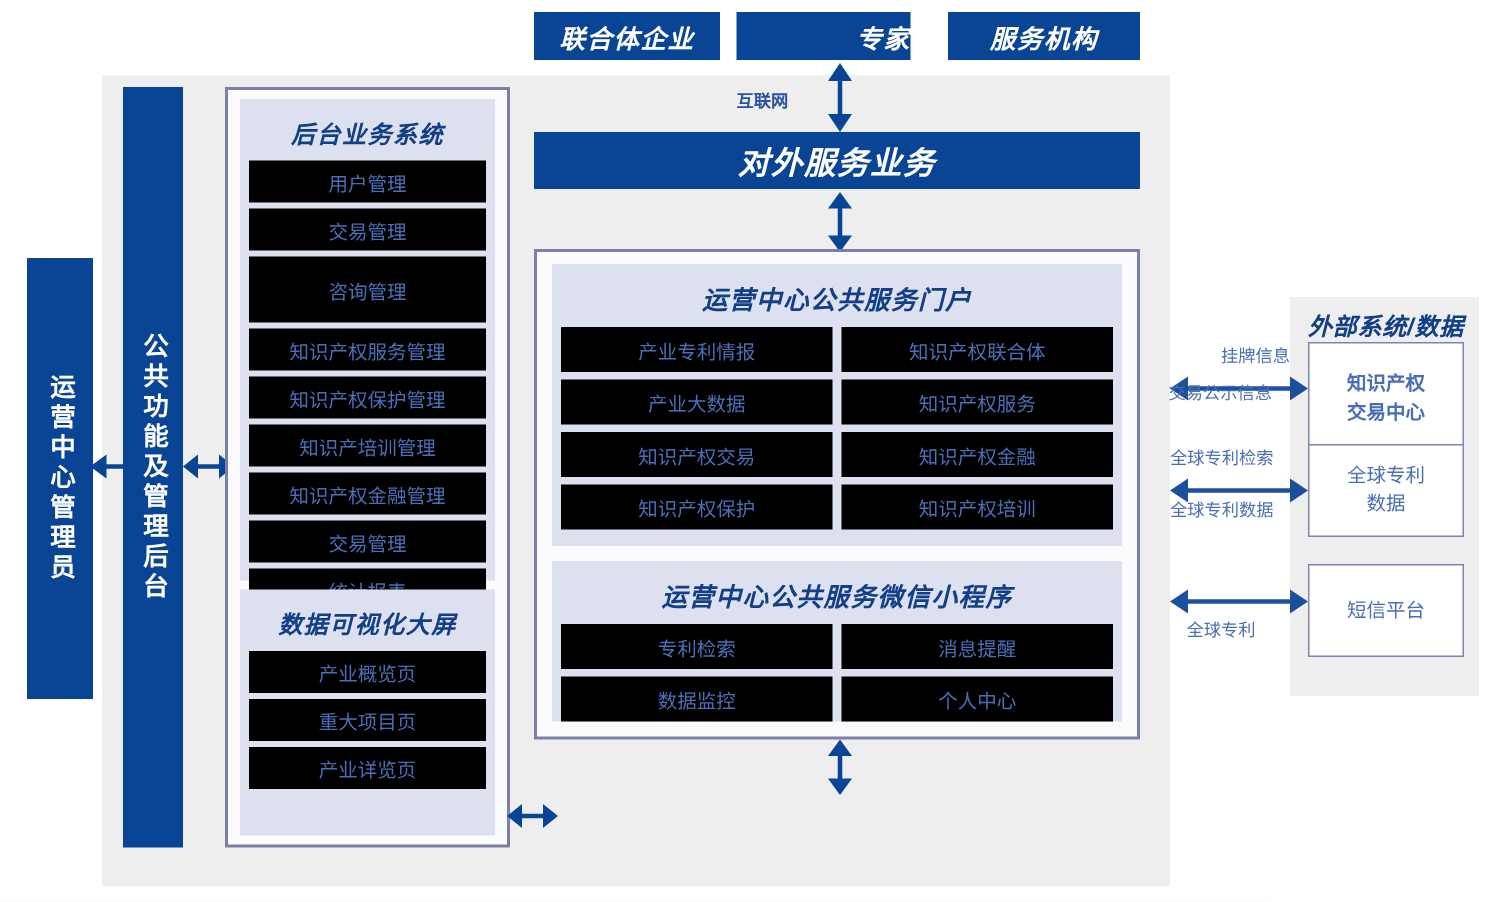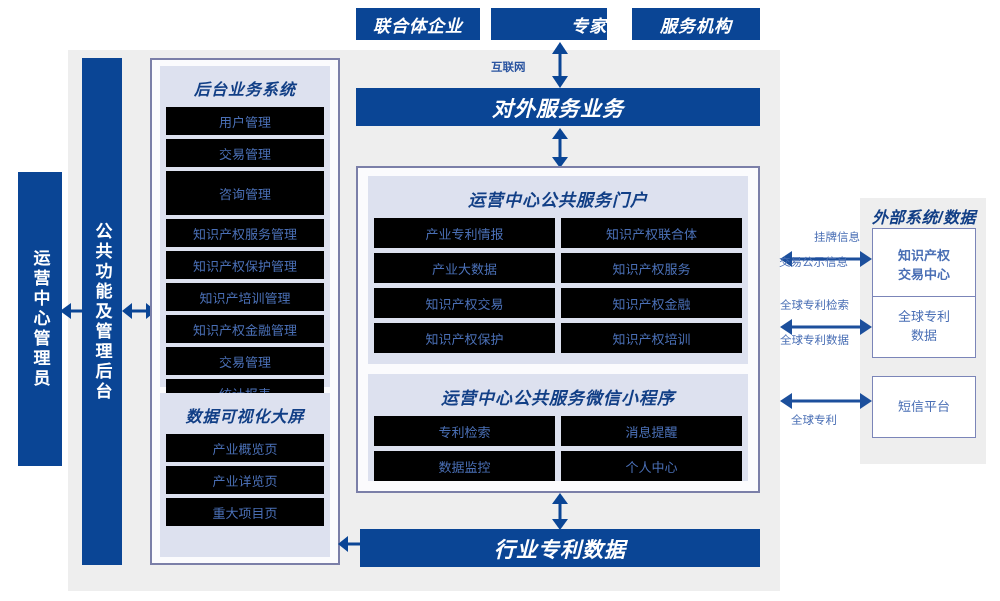--- a/index.html
+++ b/index.html
@@ -183,22 +183,22 @@
       <div class="cell" style="height:28px; margin-bottom:4px;">知识产权金融管理</div>
       <div class="cell" style="height:28px; margin-bottom:4px;">交易管理</div>
       <div class="cell" style="height:28px;">统计报表</div>
     </div>
   </div>
 
   <div class="abs panel" style="left:160px; top:393px; width:170px; height:164px;">
     <div class="panel-title">数据可视化大屏</div>
     <div>
       <div class="cell" style="height:28px; margin-bottom:4px;">产业概览页</div>
+      <div class="cell" style="height:28px; margin-bottom:4px;">重大项目页</div>
       <div class="cell" style="height:28px; margin-bottom:4px;">产业详览页</div>
-      <div class="cell" style="height:28px; margin-bottom:4px;">重大项目页</div>
     </div>
   </div>
 
   <svg class="abs arrow-h" style="left:338px; top:533px;" width="34" height="22" viewBox="0 0 34 22">
     <line x1="6" y1="11" x2="28" y2="11" stroke="#0a4595" stroke-width="3"></line>
     <polygon points="0,11 10,3 10,19" fill="#0a4595"></polygon>
     <polygon points="34,11 24,3 24,19" fill="#0a4595"></polygon>
   </svg>
 
   <div class="abs frame" style="left:356px; top:166px; width:404px; height:327px;"></div>
@@ -226,23 +226,20 @@
       <div class="cell" style="height:30px;">个人中心</div>
     </div>
   </div>
 
   <svg class="abs arrow-v" style="left:549px; top:493px;" width="22" height="37" viewBox="0 0 22 37">
     <line x1="11" y1="7" x2="11" y2="30" stroke="#0a4595" stroke-width="3"></line>
     <polygon points="11,0 3,11 19,11" fill="#0a4595"></polygon>
     <polygon points="11,37 3,26 19,26" fill="#0a4595"></polygon>
   </svg>
 
-  <div class="abs blue-bar" style="left:360px; top:529px; width:400px; height:38px; font-size:21px;">
-    <span>行业专利数据</span>
-  </div>
 
   <div class="abs" style="left:860px; top:198px; background:#eeeeee; width:126px; height:266px;"></div>
 
   <div class="abs ext-title" style="left:858px; top:204px; width:132px;">外部系统/数据</div>
 
   <div class="abs ext-box" style="left:872px; top:228px; width:104px; height:76px;font-weight:bold;">
     <span>
       <span>知识产权</span><br><span>交易中心</span>
     </span>
   </div>

